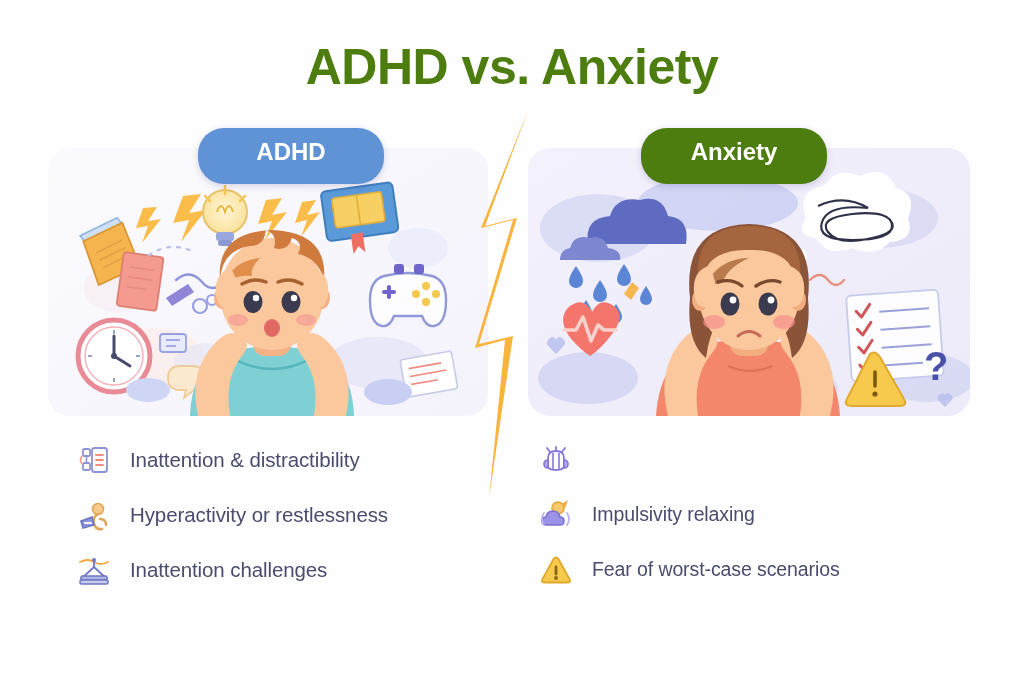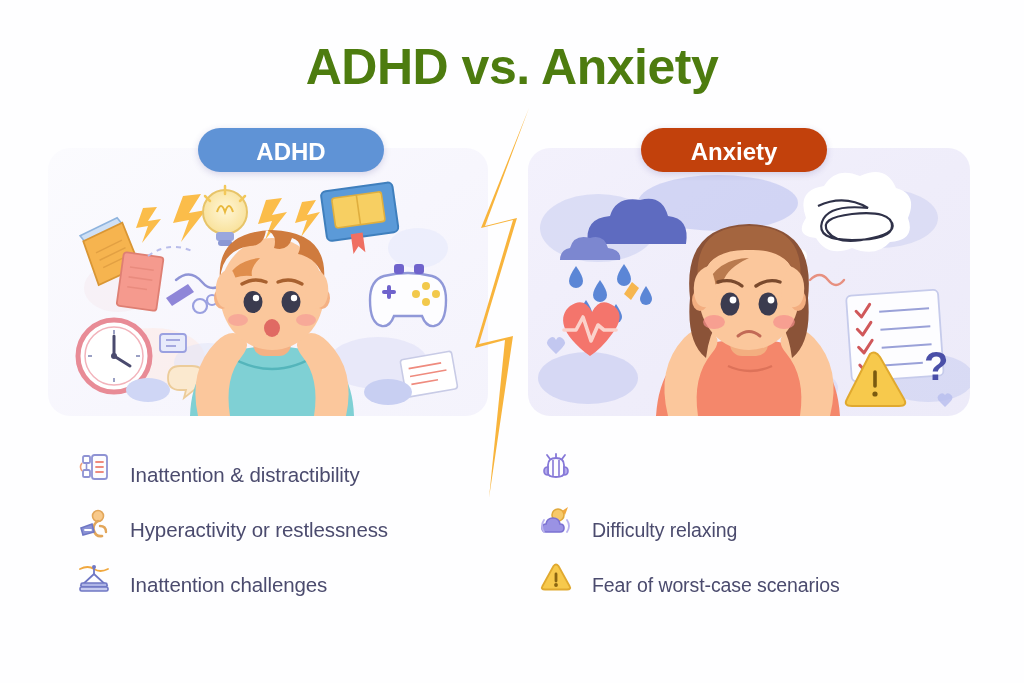--- a/index.html
+++ b/index.html
@@ -25,37 +25,37 @@
     border-radius: 22px; overflow: hidden;
   }
   .panel-adhd    { left: 48px;  width: 440px; background: linear-gradient(145deg,#fbfbfe 0%, #f7f6fd 55%, #f4f3fc 100%); }
   .panel-anxiety { left: 528px; width: 442px; background: linear-gradient(145deg,#f3f1fc 0%, #efedfa 55%, #edebf9 100%); }
 
   .art { position: absolute; inset: 0; }
 
   
   .badge {
     position: absolute; top: 128px;
-    height: 44px; line-height: 48px;
+    height: 56px; line-height: 48px;
     border-radius: 26px; color: #fff;
     font-size: 24px; font-weight: 700; text-align: center;
     box-shadow: 0 2px 7px rgba(70,60,140,.20);
     z-index: 6;
   }
   .badge-adhd    { left: 198px; width: 186px; background: #5f93d6; }
-  .badge-anxiety { left: 641px; width: 186px; background: #c2410c; }
+  .badge-anxiety { left: 641px; width: 186px; background: #4d7c0f; }
 
   
   .bolt { position: absolute; left: 455px; top: 108px; width: 120px; height: 390px; z-index: 8; }
 
   
   .col { position: absolute; top: 432px; }
   .col-left  { left: 74px;  width: 430px; }
   .col-right { left: 536px; width: 470px; }
-  .row { display: flex; align-items: flex-end; height: 55px; }
+  .row { display: flex; align-items: center; height: 55px; }
   .ic { width: 40px; height: 40px; flex: 0 0 40px; margin-right: 16px;
         display: flex; align-items: center; justify-content: center; }
   .lbl { font-size: 20.5px; color: #4b4b6e; font-weight: 400; white-space: nowrap; letter-spacing: -.1px; }
   .col-right .lbl { font-size: 19.5px; }
 </style>
 </head>
 <body>
 
 <div class="page">
 
@@ -351,21 +351,21 @@
 
     <div class="row">
       <span class="ic">
         <svg viewBox="0 0 32 32" width="32" height="32">
           <circle cx="18" cy="9" r="6" fill="#f7c96a" stroke="#e0a93c" stroke-width="1.6"></circle>
           <path d="M22 5 L28 1 L25 9 Z" fill="#f0a83f"></path>
           <path d="M6 26 q-4 0 -4 -4 q0 -4 4 -4 q1 -6 7 -6 q6 0 7 6 q4 0 4 4 q0 4 -4 4z" fill="#9a92e4" stroke="#7b71d2" stroke-width="1.6"></path>
           <path d="M4 14 q-4 6 0 12 M27 14 q4 6 0 12" fill="none" stroke="#b9b2ee" stroke-width="1.8" stroke-linecap="round"></path>
         </svg>
       </span>
-      <span class="lbl">Difficulty relaxing</span>
+      <span class="lbl">Impulsivity relaxing</span>
     </div>
 
     <div class="row">
       <span class="ic">
         <svg viewBox="0 0 32 32" width="32" height="32">
           <path d="M13.5 5 q2.5 -3 5 0 l11 20 q2 3.5 -2.5 3.5 H5 q-4.5 0 -2.5 -3.5z" fill="#f7c94c" stroke="#e0a92f" stroke-width="1.8"></path>
           <path d="M16 13 v7" stroke="#8a6512" stroke-width="2.8" stroke-linecap="round"></path>
           <circle cx="16" cy="24" r="1.9" fill="#8a6512"></circle>
         </svg>
       </span>

